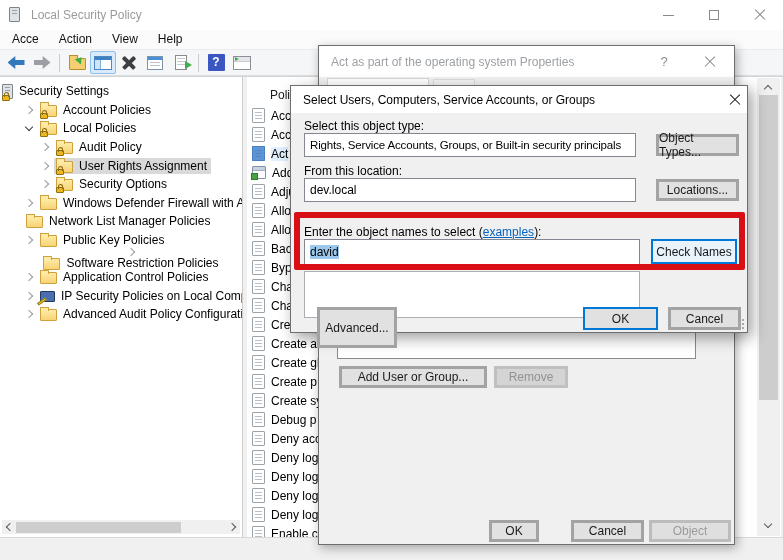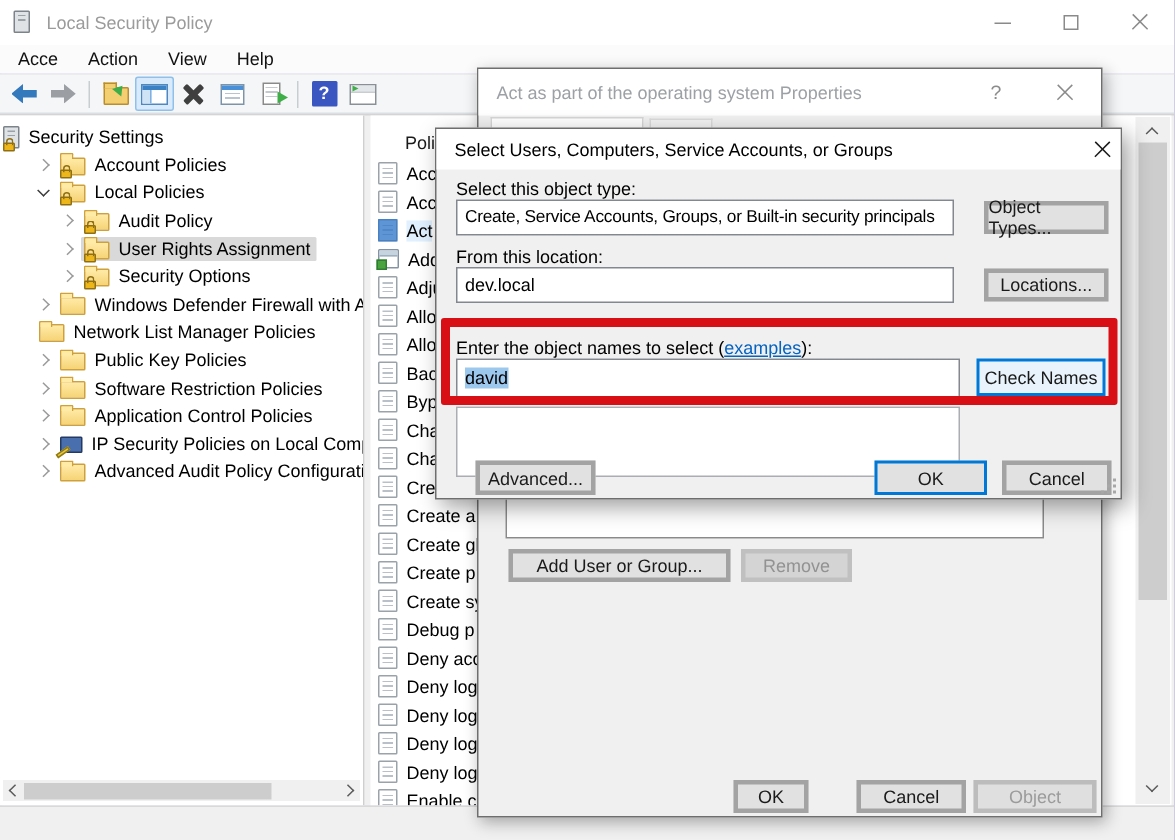--- a/index.html
+++ b/index.html
@@ -1,17 +1,17 @@
 <!DOCTYPE html>
 <html><head>
 <meta charset="utf-8">
 <style>
   html,body{margin:0;padding:0;background:#dcdcdc;}
   *{box-sizing:border-box;font-family:"Liberation Sans",sans-serif;}
-  .screen{position:relative;width:783px;height:560px;background:#c4b5fd;overflow:hidden;outline:1px solid #9aa0a6;outline-offset:-1px;}
+  .screen{position:relative;width:783px;height:560px;background:#ef4444;overflow:hidden;outline:1px solid #9aa0a6;outline-offset:-1px;}
   
   .titlebar{position:absolute;left:0;top:0;right:0;height:30px;background:#fff;}
   .app-icon{position:absolute;left:9px;top:7px;width:13px;height:16px;}
   .title-text{position:absolute;left:31px;top:8px;font-size:12px;color:#9b9b9b;white-space:nowrap;}
   .capbtn{position:absolute;top:0;width:40px;height:30px;display:flex;align-items:center;justify-content:center;}
   .capbtn.min{left:648px}.capbtn.max{left:694px}.capbtn.close{left:740px}
   .g-min{width:11px;height:1px;background:#8a8a8a;}
   .g-max{width:10px;height:10px;border:1px solid #8a8a8a;background:transparent;}
   .g-x{position:relative;width:12px;height:12px;}
   .g-x::before,.g-x::after{content:'';position:absolute;left:-1px;top:5px;width:14px;height:1.3px;background:#8a8a8a;}
@@ -115,21 +115,21 @@
   .sd-close .g-x::before,.sd-close .g-x::after{background:#1a1a1a;}
   .sd-label{position:absolute;font-size:12px;color:#000;white-space:nowrap;}
   .field{position:absolute;background:#fff;border:1px solid #828790;font-size:12px;display:flex;align-items:center;padding:0 5px;overflow:hidden;white-space:nowrap;}
   .sd-f1{left:13px;top:47px;width:332px;height:24px;font-size:11.5px;letter-spacing:-0.15px;}
   .sd-f2{left:13px;top:92px;width:332px;height:24px;}
   .sd-f3{left:13px;top:153px;width:336px;height:26px;z-index:2;}
   .sd-f4{position:absolute;left:13px;top:185px;width:336px;height:47px;background:#fff;border:1px solid #abadb3;}
   .sd-b1{position:absolute;left:365px;top:48px;width:83px;height:22px;}
   .sd-b2{position:absolute;left:365px;top:93px;width:83px;height:22px;}
   .sd-check{position:absolute;left:360px;top:153px;width:86px;height:25px;background:#e8f3fc;border:2px solid #0078d7;z-index:2;}
-  .sd-adv{position:absolute;left:26px;top:221px;width:80px;height:23px;}
+  .sd-adv{position:absolute;left:26px;top:221px;width:80px;height:41px;}
   .sd-ok{position:absolute;left:292px;top:221px;width:75px;height:23px;}
   .sd-cancel{position:absolute;left:377px;top:221px;width:73px;height:23px;}
   .seltext{background:#9cc8ee;}
   .link{color:#0563c1;text-decoration:underline;}
   .ul1::first-letter{text-decoration:underline;}
   .annot{position:absolute;left:3px;top:126px;width:451px;height:58px;border:6px solid #d90f16;border-radius:2px;z-index:5;pointer-events:none;}
   .grip{position:absolute;right:3px;bottom:3px;width:9px;height:9px;}
   .grip::before{content:'';position:absolute;right:0;bottom:0;width:2px;height:2px;background:#a7a7a7;box-shadow:-4px 4px 0 0 #a7a7a7,0 4px 0 0 #a7a7a7,-4px 0 0 0 transparent, -8px 8px 0 0 #a7a7a7,-4px 8px 0 0 #a7a7a7,0 8px 0 0 #a7a7a7;transform:translateY(-8px);}
 </style>
 </head>
@@ -284,21 +284,21 @@
             <span class="aslot">
               <span class="chv"></span>
             </span>
             <span class="twrap">
               <span class="tico">
                 <span class="fold" style="display: block; position: relative;"></span>
               </span>
               <span class="tlabel">Public Key Policies</span>
             </span>
           </div>
-          <div class="trow" style="padding-left: 22px;">
+          <div class="trow" style="padding-left: 22px; flex-direction: column;">
             <span class="aslot">
               <span class="chv"></span>
             </span>
             <span class="twrap">
               <span class="tico">
                 <span class="fold" style="display: block; position: relative;"></span>
               </span>
               <span class="tlabel">Software Restriction Policies</span>
             </span>
           </div>
@@ -476,21 +476,21 @@
   </div>
 
   <div class="dlg sel-dlg">
     <div class="sd-title">
       <span class="sd-title-text">Select Users, Computers, Service Accounts, or Groups</span>
       <span class="sd-close">
           <span class="g-x"></span>
         </span>
     </div>
     <span class="sd-label" style="left:13px;top:33px;">Select this object type:</span>
-    <div class="field sd-f1">Create, Service Accounts, Groups, or Built-in security principals</div>
+    <div class="field sd-f1">Rights, Service Accounts, Groups, or Built-in security principals</div>
     <div class="btn sd-b1">Object Types...</div>
     <span class="sd-label" style="left:13px;top:78px;">From this location:</span>
     <div class="field sd-f2">dev.local</div>
     <div class="btn sd-b2">Locations...</div>
 
     <span class="sd-label" style="left:13px;top:139px;z-index:6;"><span class="ul1">Enter the object names to select (</span><span class="link">examples</span><span>):</span></span>
     <div class="field sd-f3">
         <span class="seltext">david</span>
       </div>
     <div class="btn sd-check">Check Names</div>

